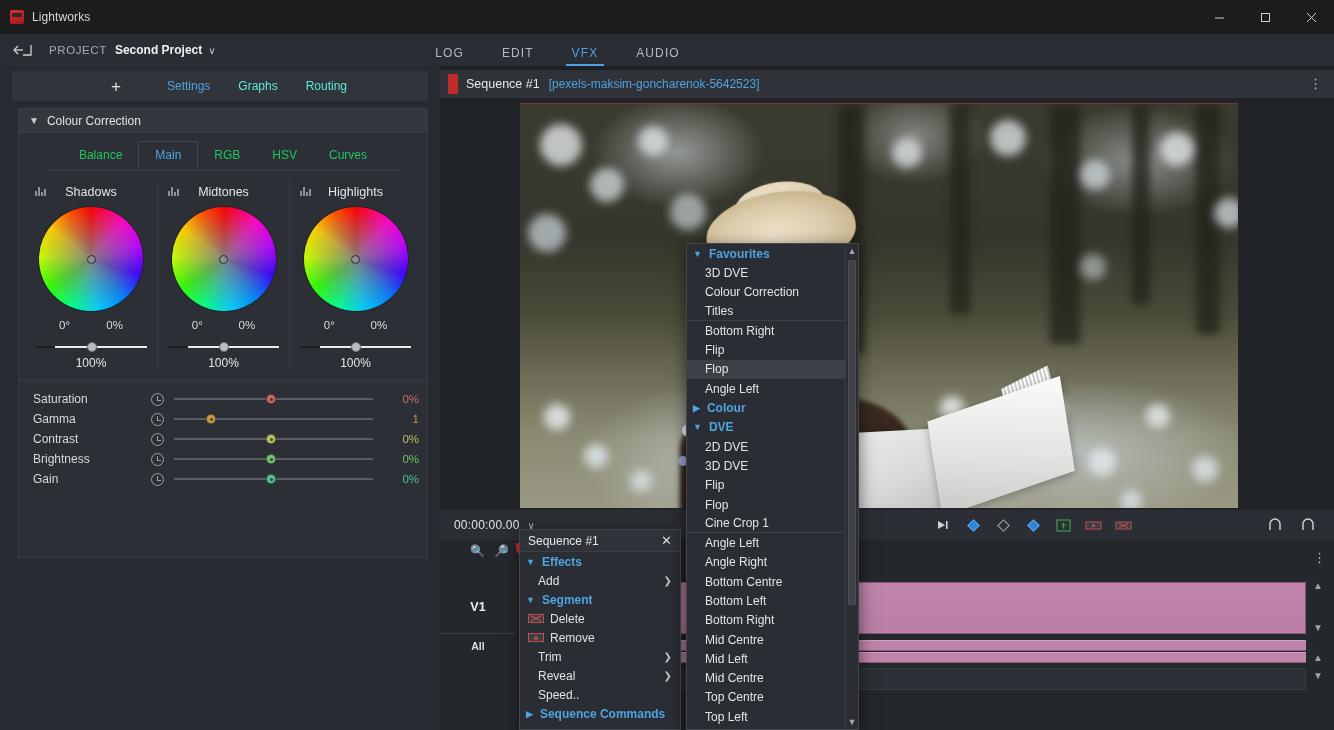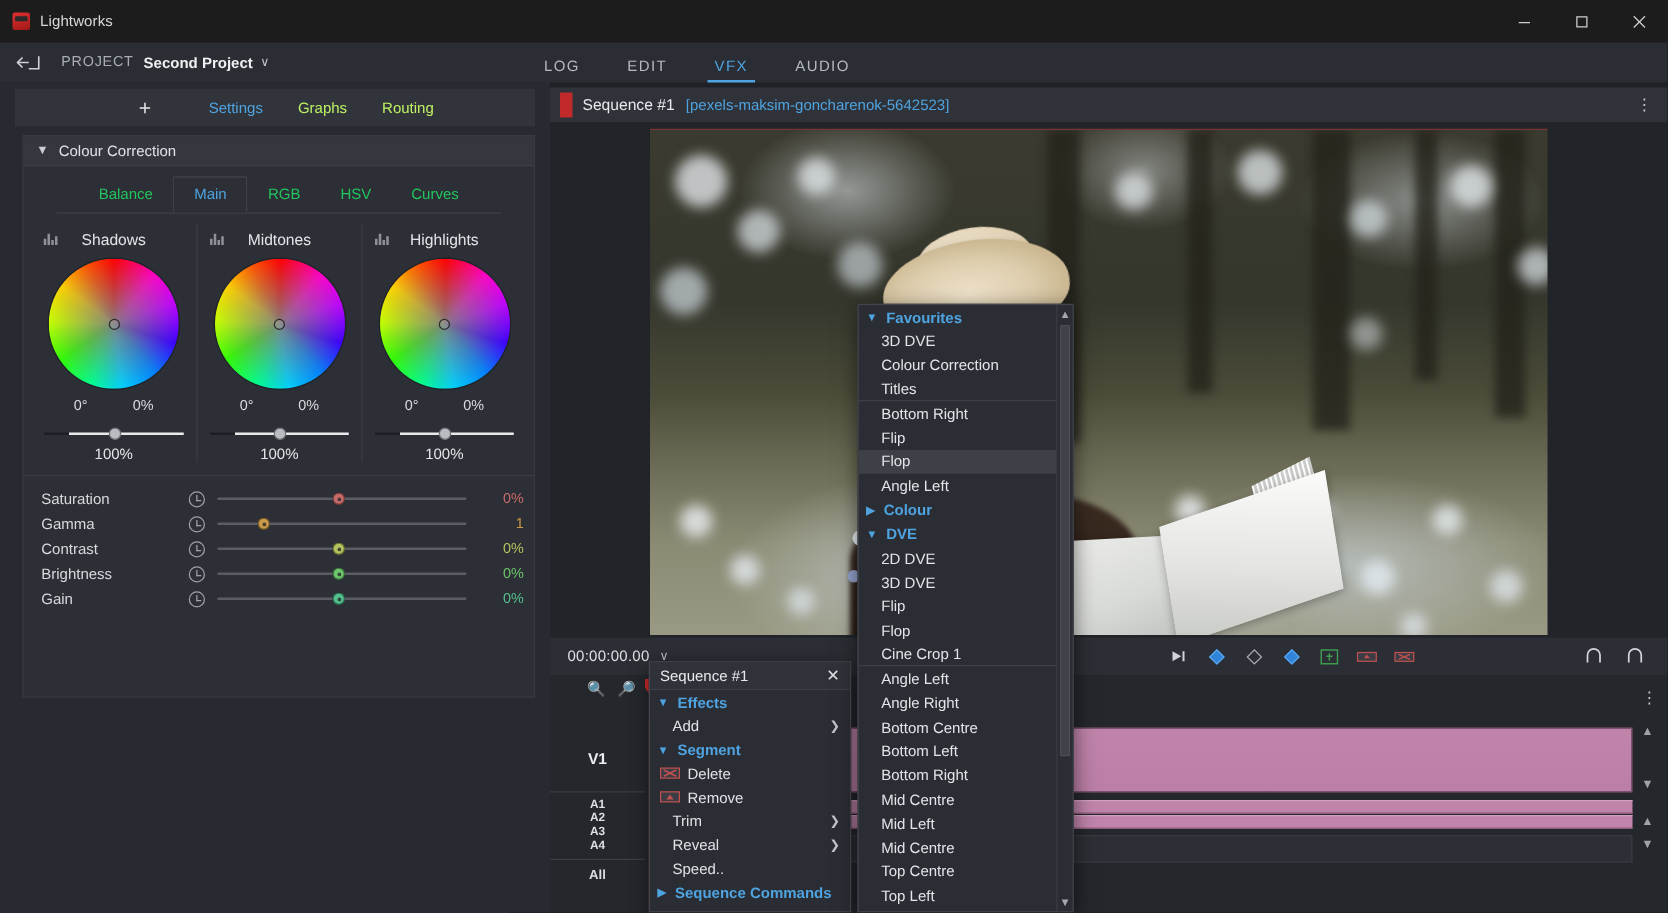--- a/index.html
+++ b/index.html
@@ -65,21 +65,21 @@
     position: absolute; left: 0; top: 66px; width: 440px; height: 664px;
     background: #272a30;
   }
   .lp-toolbar {
     position: absolute; left: 12px; top: 5px; width: 416px; height: 30px;
     background: #31343a; display: flex; align-items: center; justify-content: center; gap: 0;
   }
   .lp-toolbar .plus {
     color: #dfe2e5; font-size: 17px; width: 74px; text-align: center; line-height: 1;
   }
-  .lp-tool { font-size: 12px; color: #bef264; padding: 0 14px; }
+  .lp-tool { font-size: 12px; color: #5eead4; padding: 0 14px; }
   .lp-tool.active { color: #4ea3e0; }
 
   .cc-panel {
     position: absolute; left: 18px; top: 42px; width: 410px; height: 450px;
     background: #2c2f35; border: 1px solid #383b41;
   }
   .cc-header {
     height: 24px; background: #34373d; display: flex; align-items: center; padding-left: 10px;
     border-bottom: 1px solid #3c3f45;
   }
@@ -693,26 +693,20 @@
       <span>🔍</span>
       <span>🔎</span>
     </span>
     <span class="tl-playhead-head"></span>
   </div>
 
   <span class="tl-dots">⋮</span>
 
   <div class="track-labels">
     <div class="tl-v1">V1</div>
-    <div class="tl-audio">
-      <div>A1</div>
-      <div>A2</div>
-      <div>A3</div>
-      <div>A4</div>
-    </div>
     <div class="tl-all">All</div>
   </div>
 
   <div class="tl-playbar"></div>
   <div class="clip-v1"></div>
   <div class="clip-a" style="top:100px"></div>
   <div class="clip-a" style="top:112px"></div>
   <div class="tl-bottomstrip"></div>
   <div class="tl-scroll-col">
     <div class="tl-arrow">▲</div>

